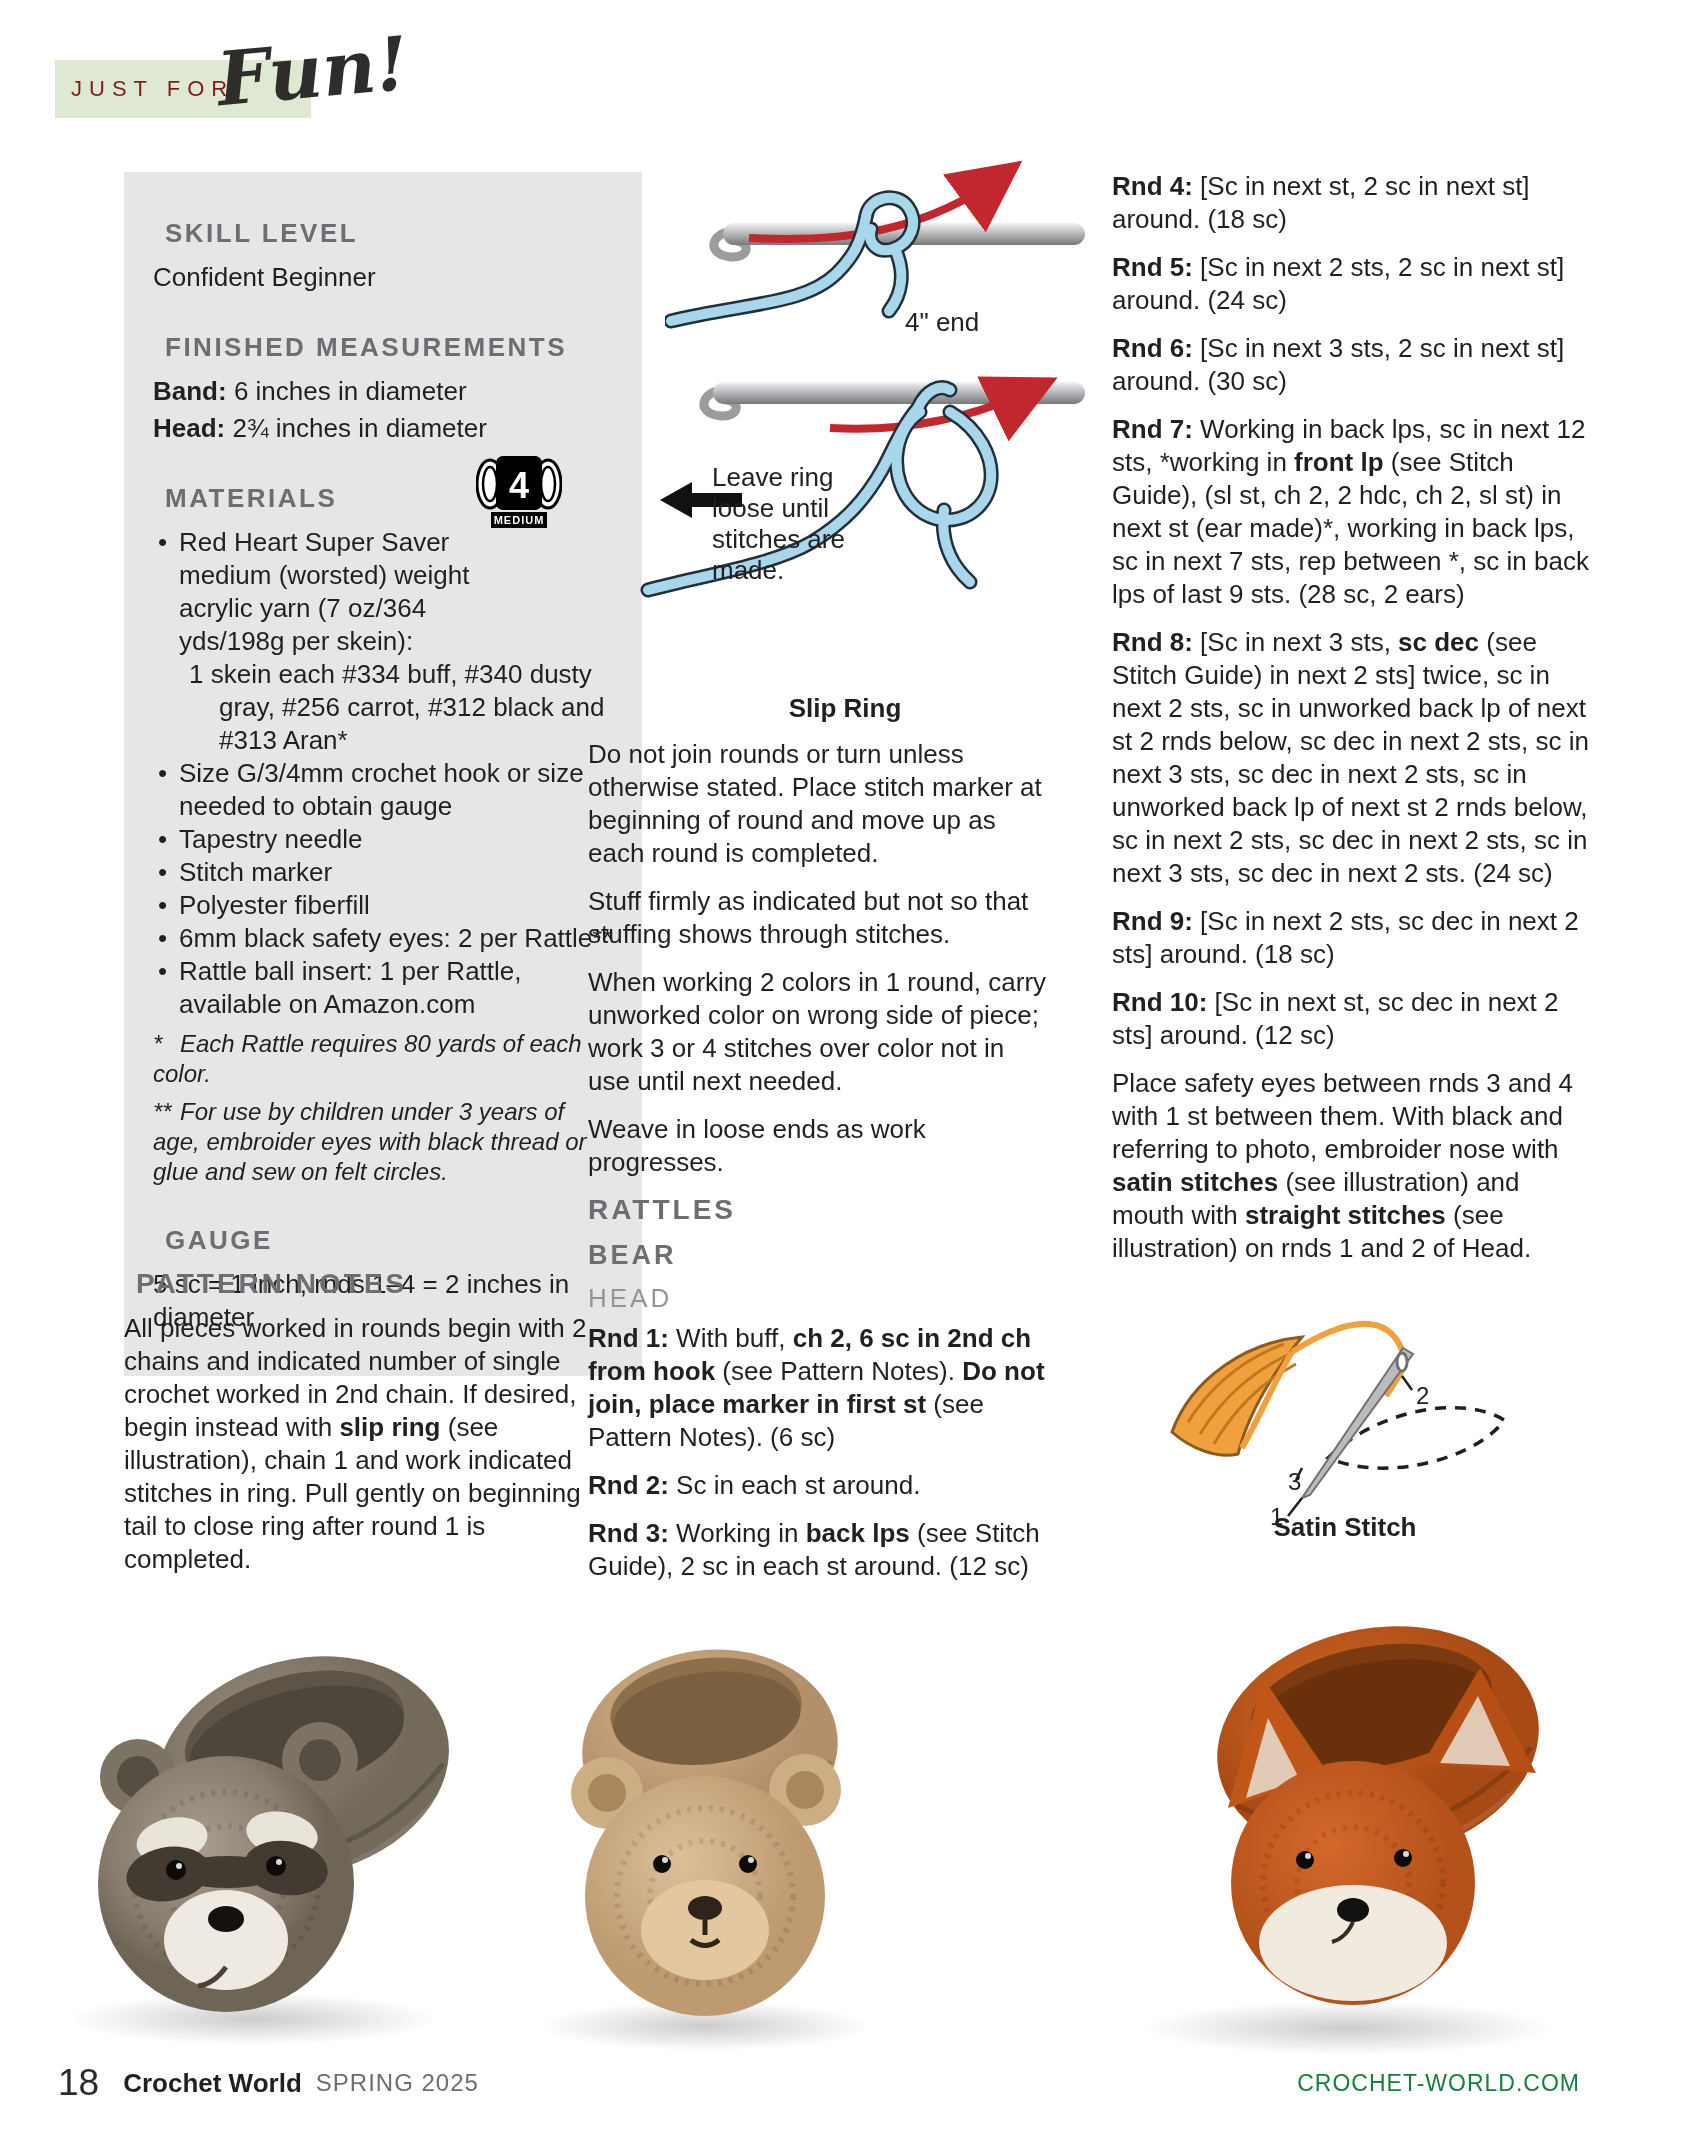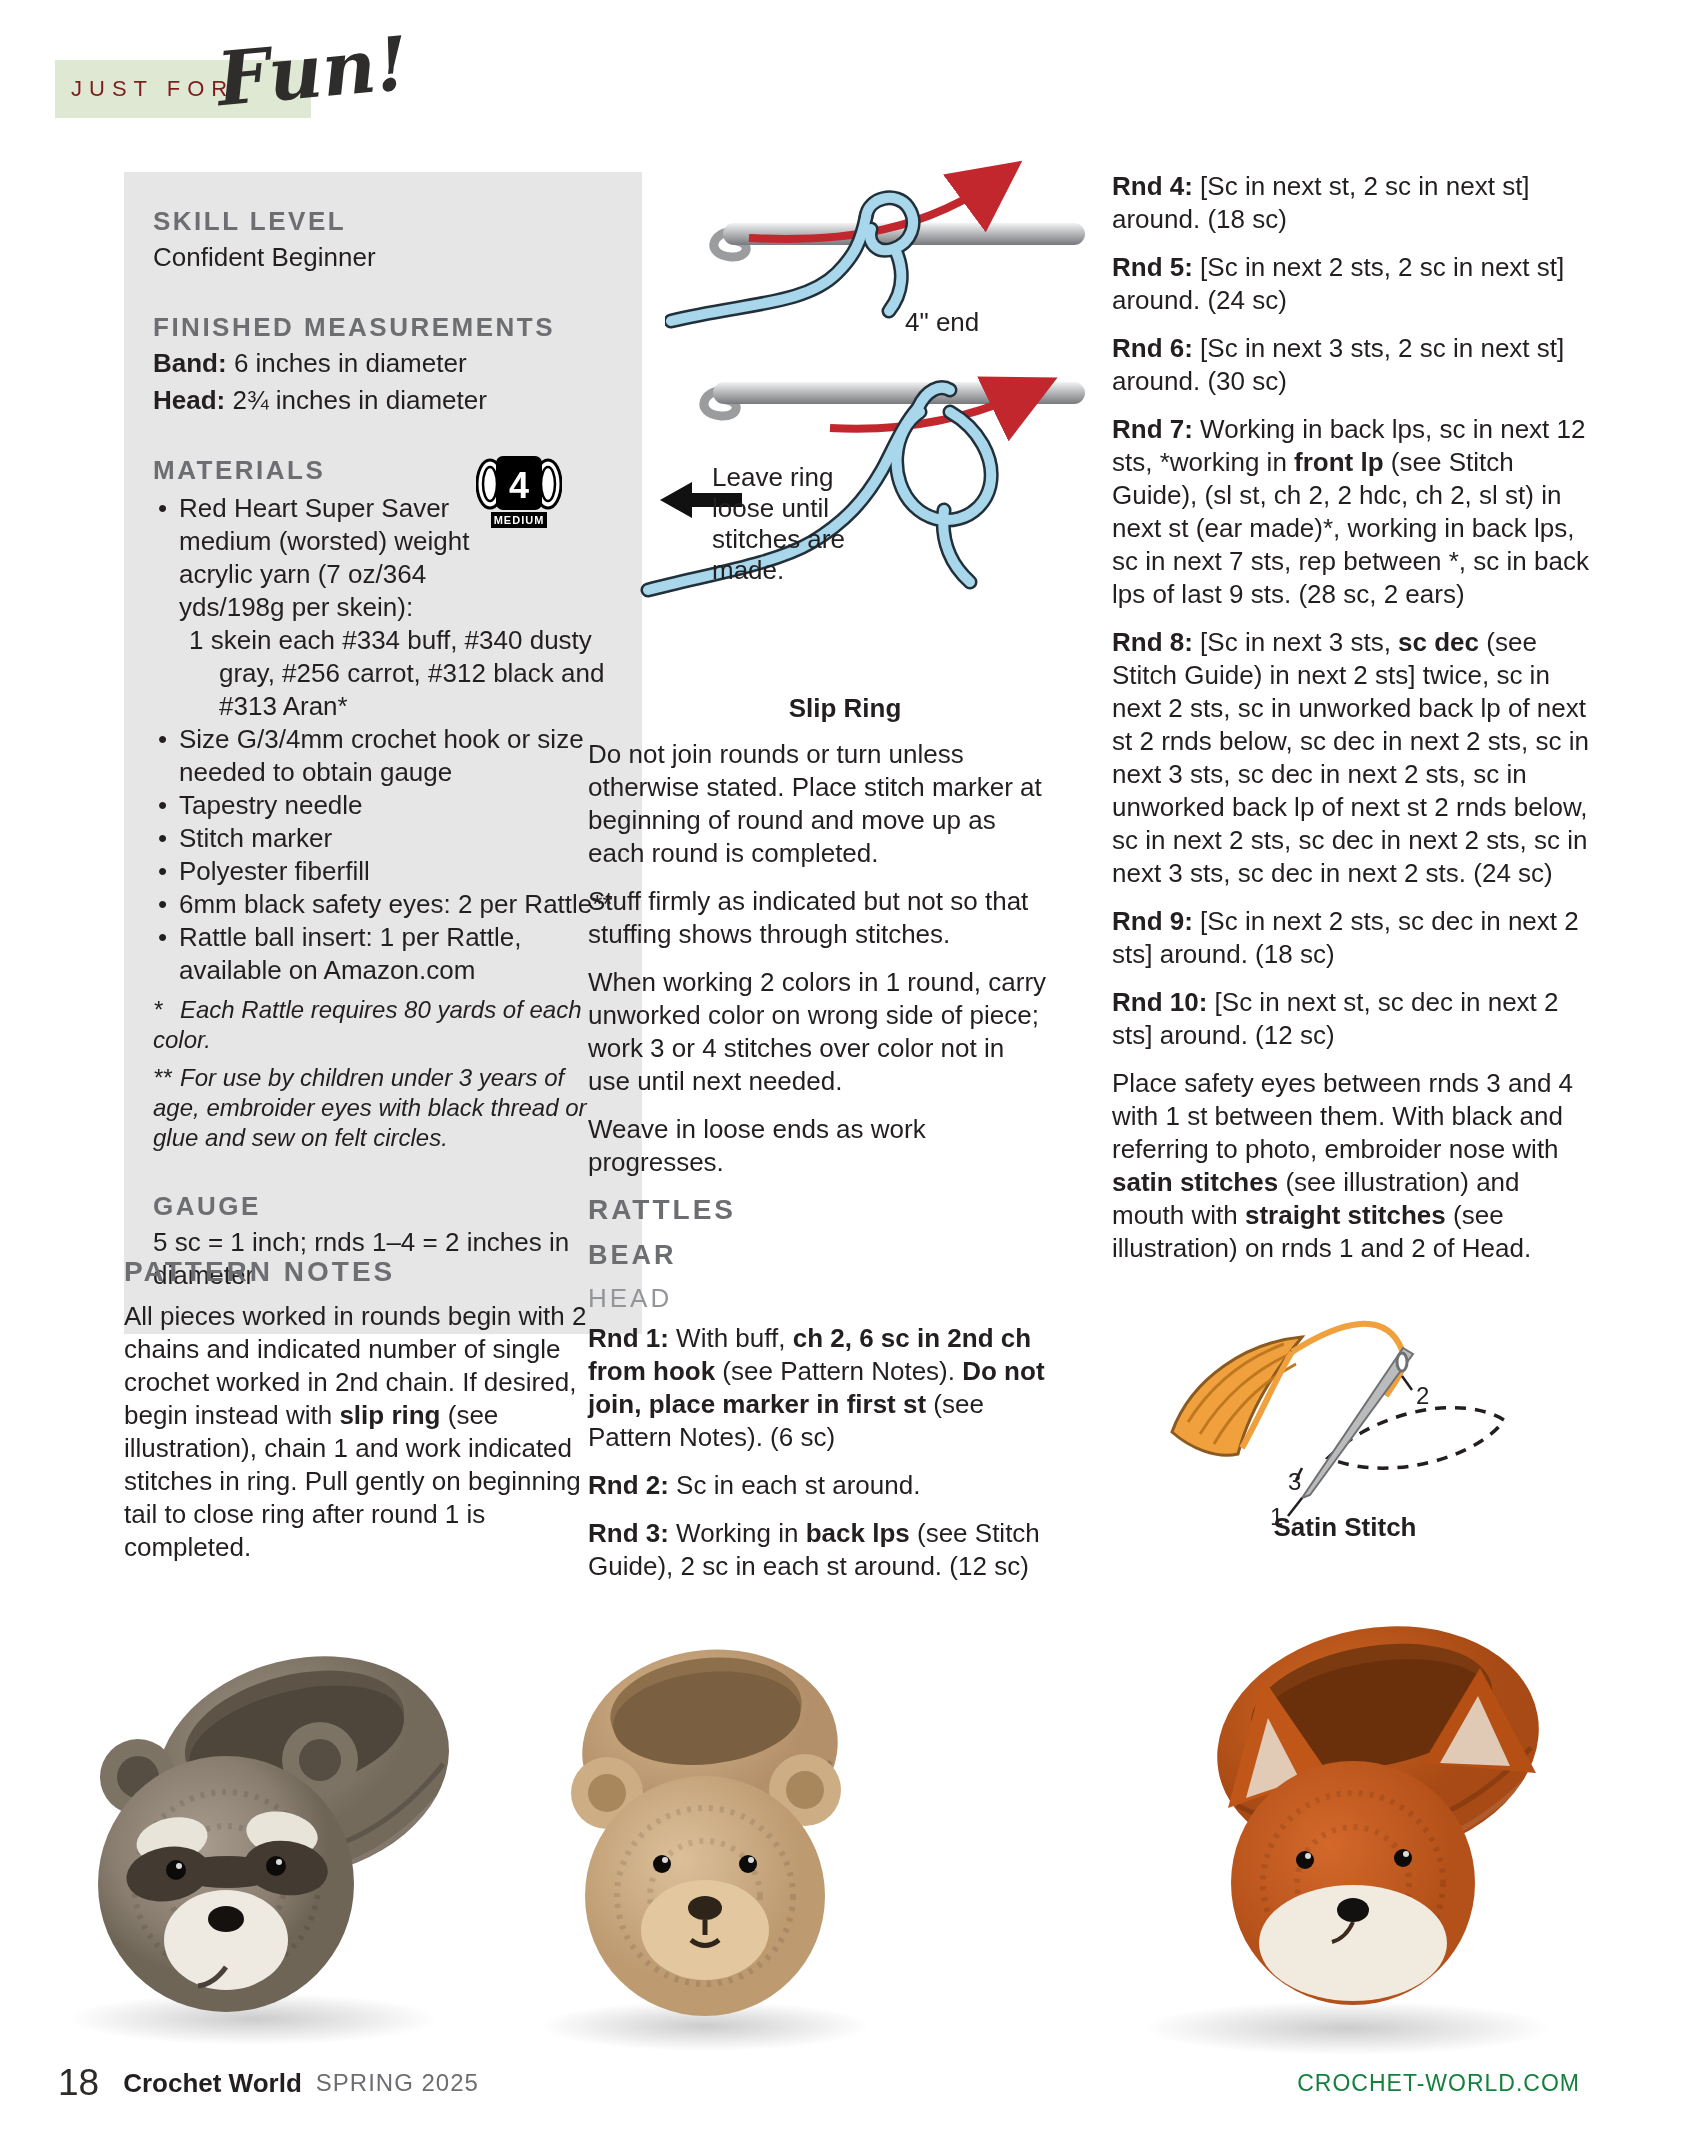--- a/index.html
+++ b/index.html
@@ -11,21 +11,21 @@
   
   .badge{position:absolute;left:55px;top:60px;width:240px;height:58px;
          background:var(--badge-bg,#dfe8d3);display:flex;align-items:center;padding-left:16px}
   .badge-prefix{font-size:22px;letter-spacing:7px;color:#7f1d1d}
   .badge-script{position:absolute;left:162px;top:-32px;font-family:"DejaVu Serif",serif;
                 font-style:italic;font-weight:700;font-size:74px;color:#2e2d2b;transform:rotate(-5deg)}
 
   
   .sidebar{position:absolute;left:124px;top:172px;width:463px;background:var(--panel-bg,#e6e6e7);
            padding:34px 26px 42px 29px}
-  .h-gray{font-size:26px;font-weight:700;color:var(--heading,#6d6e71);letter-spacing:2.5px;margin:0}
+  .h-gray{font-size:26px;font-weight:700;color:var(--heading,#6d6e71);letter-spacing:2.5px;margin:12px}
   .mt1{margin-top:38px}
   .body-text{font-size:26px;line-height:33px;margin:4px 0 0 0}
   .materials{margin-top:6px}
   .mat-item{position:relative;padding-left:26px;font-size:26px;line-height:33px}
   .mat-item.bullet::before{content:"\2022";position:absolute;left:5px;top:0}
   .mat-item.narrow{padding-right:118px}
   .mat-item.sub{padding-left:66px;text-indent:-30px}
   .footnote{font-size:24px;line-height:30px;font-style:italic;margin-top:8px}
   .fn-marker{display:inline-block;min-width:27px;font-style:italic}
   .yarn-icon{position:absolute;left:352px;top:276px}

